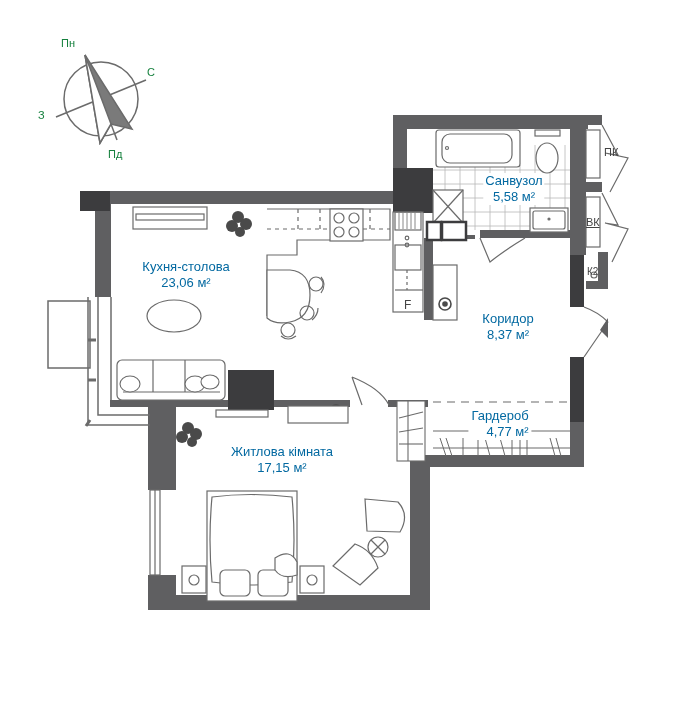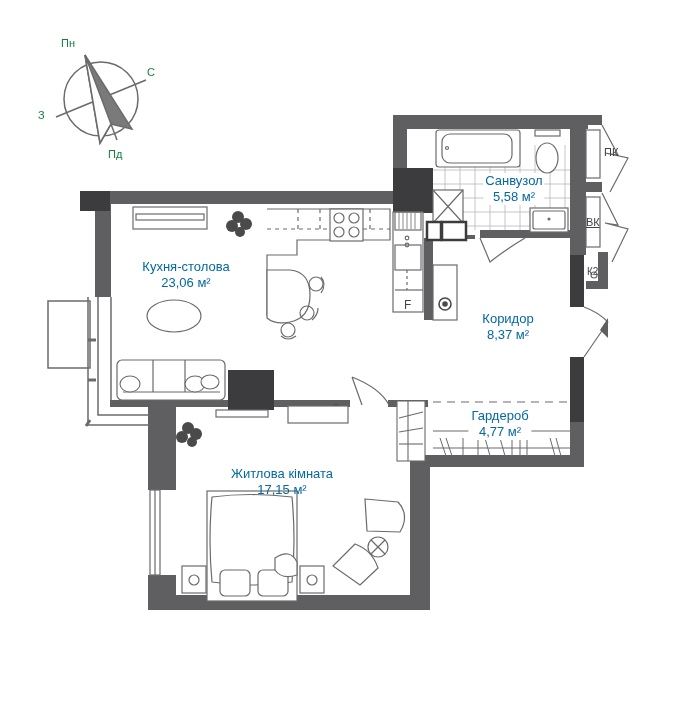--- a/index.html
+++ b/index.html
@@ -267,25 +267,25 @@
   <div>23,06 м²</div>
 </div>
 <div class="lbl" style="left:514px;top:173px;background:#fff;padding:0 2px;">
   <div>Санвузол</div>
   <div>5,58 м²</div>
 </div>
 <div class="lbl" style="left:508px;top:311px;">
   <div>Коридор</div>
   <div>8,37 м²</div>
 </div>
-<div class="lbl" style="left:500px;top:408px;background:#fff;padding:0 3px;">
+<div class="lbl" style="left:500px;top:408px;background:#fff;padding:0 3px;text-align:right;">
   <div>Гардероб</div>
   <div>4,77 м²</div>
 </div>
-<div class="lbl" style="left:282px;top:466px;">
+<div class="lbl" style="left:282px;top:444px;">
   <div>Житлова кімната</div>
   <div>17,15 м²</div>
 </div>
 
 <span class="tag" style="left:604px;top:146px;">ПК</span>
 <span class="tag" style="left:586px;top:216px;text-decoration:underline;">ВК</span>
 <span class="tag" style="left:587px;top:244px;font-size:10px;margin-top:22px;">К2</span>
 <span class="tag" style="left:404px;top:298px;font-size:12px;">F</span>
 
 </body></html>

